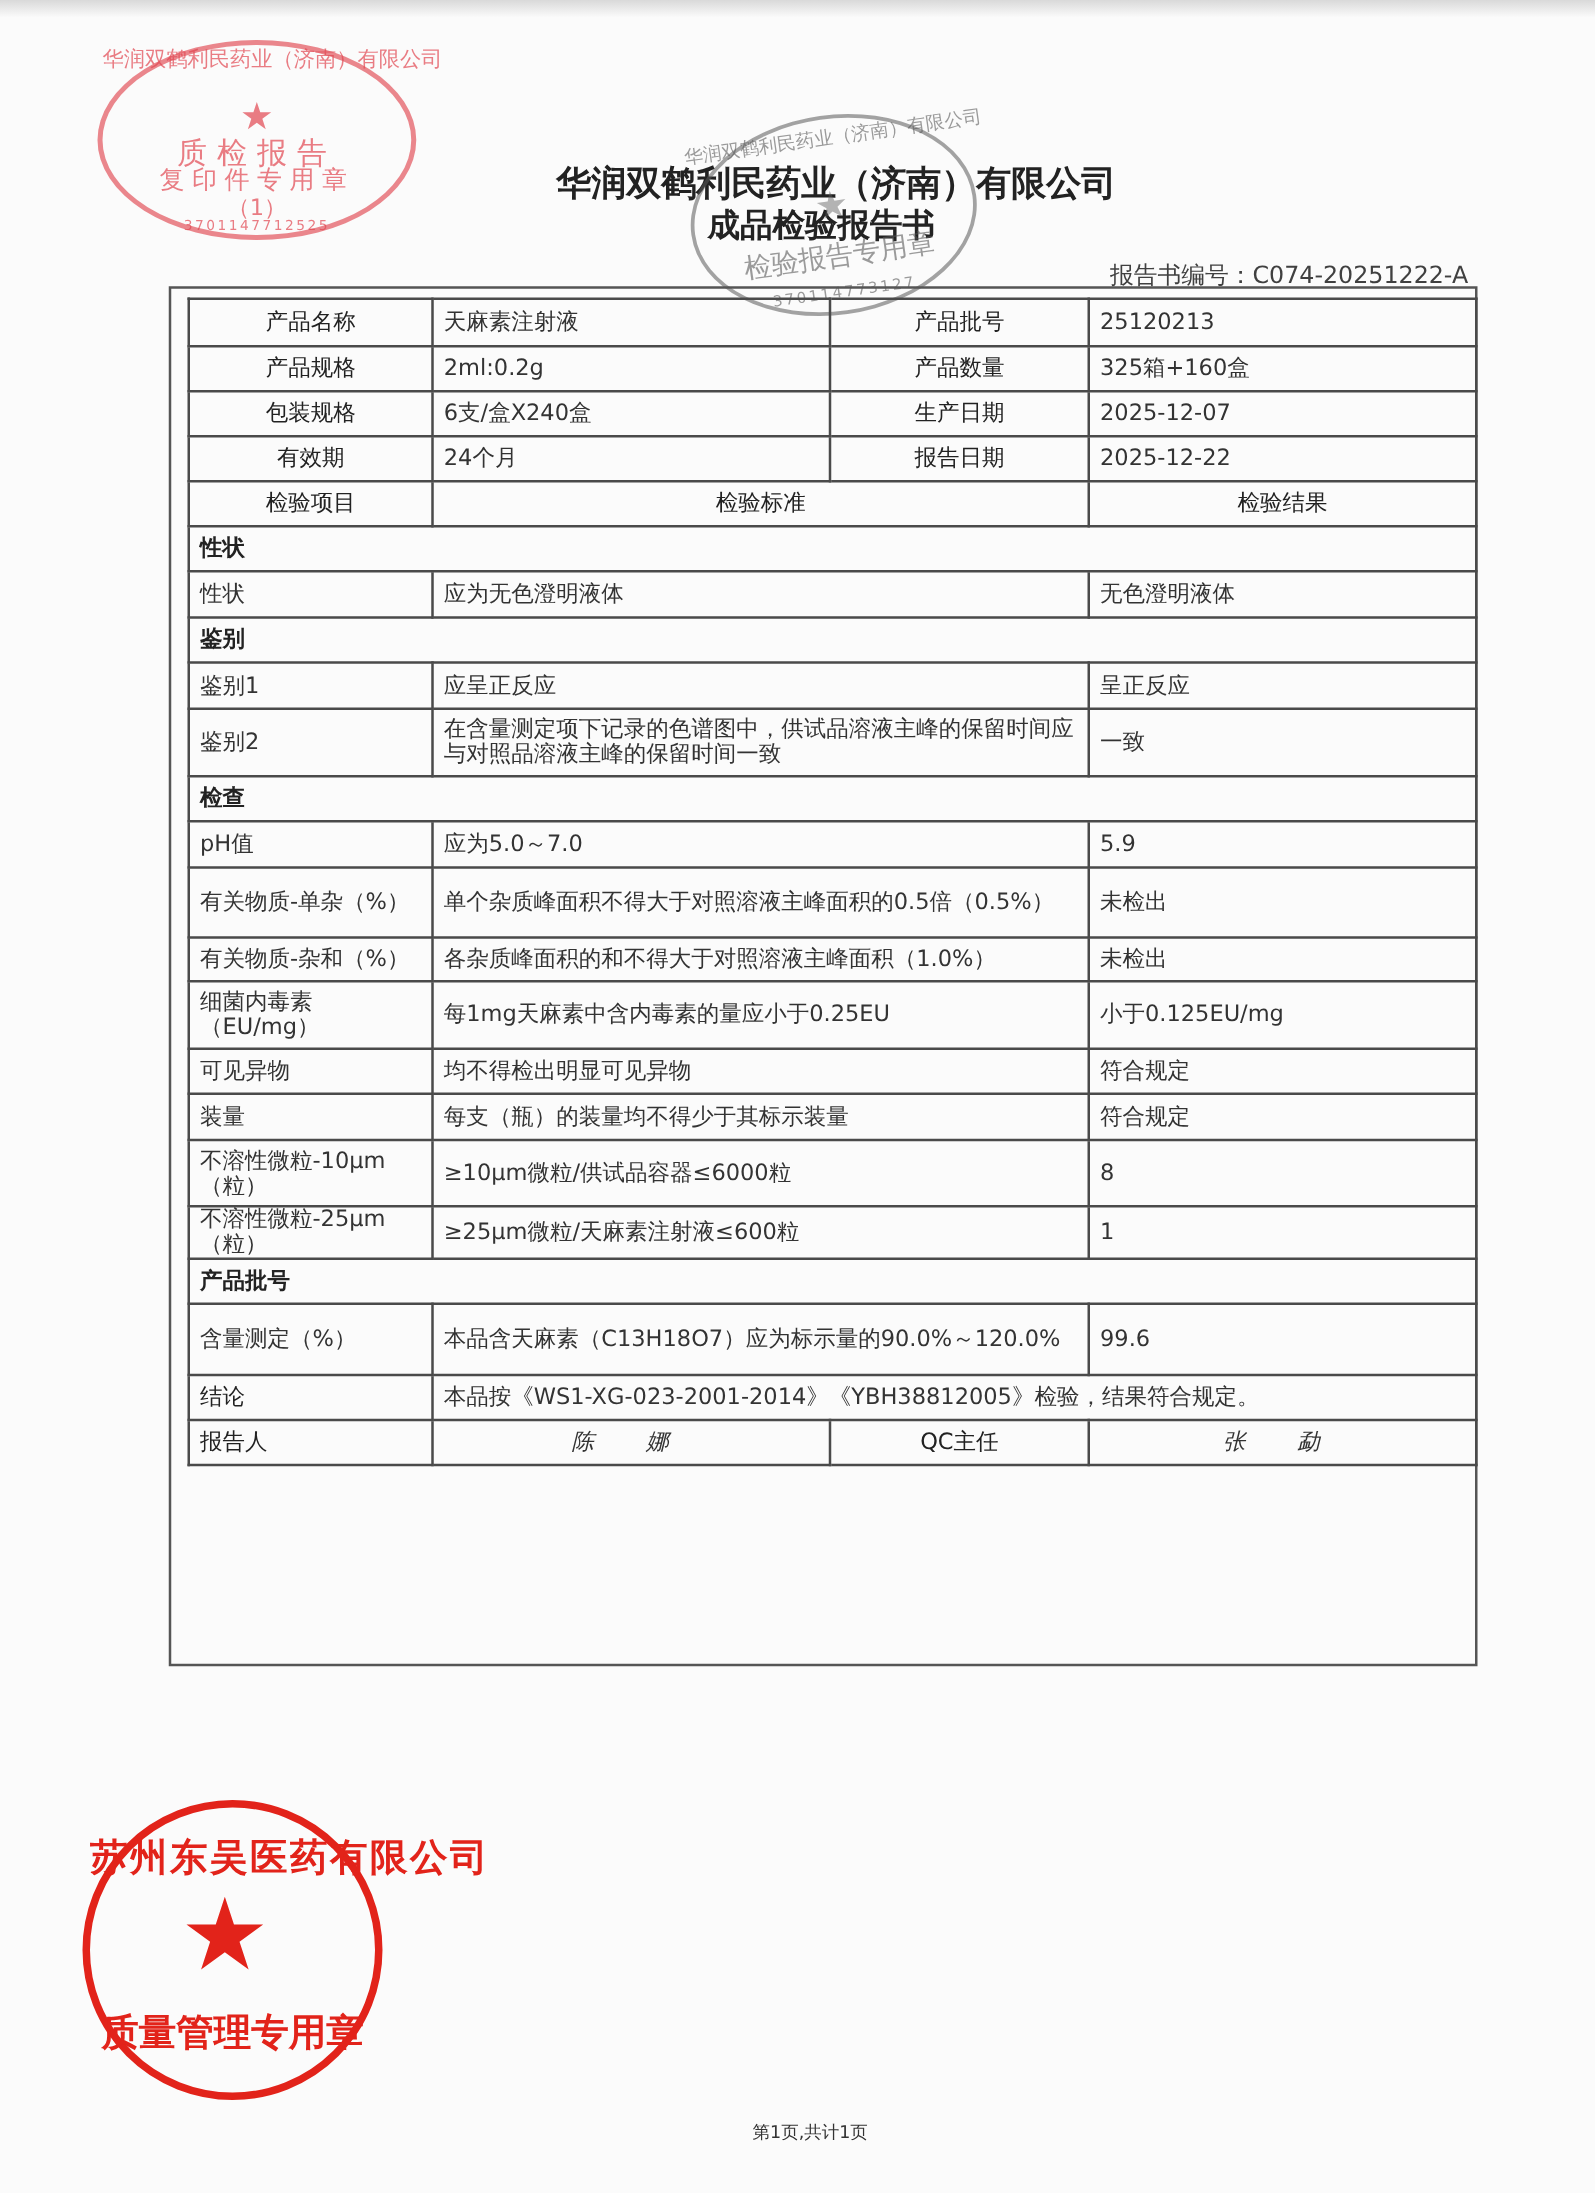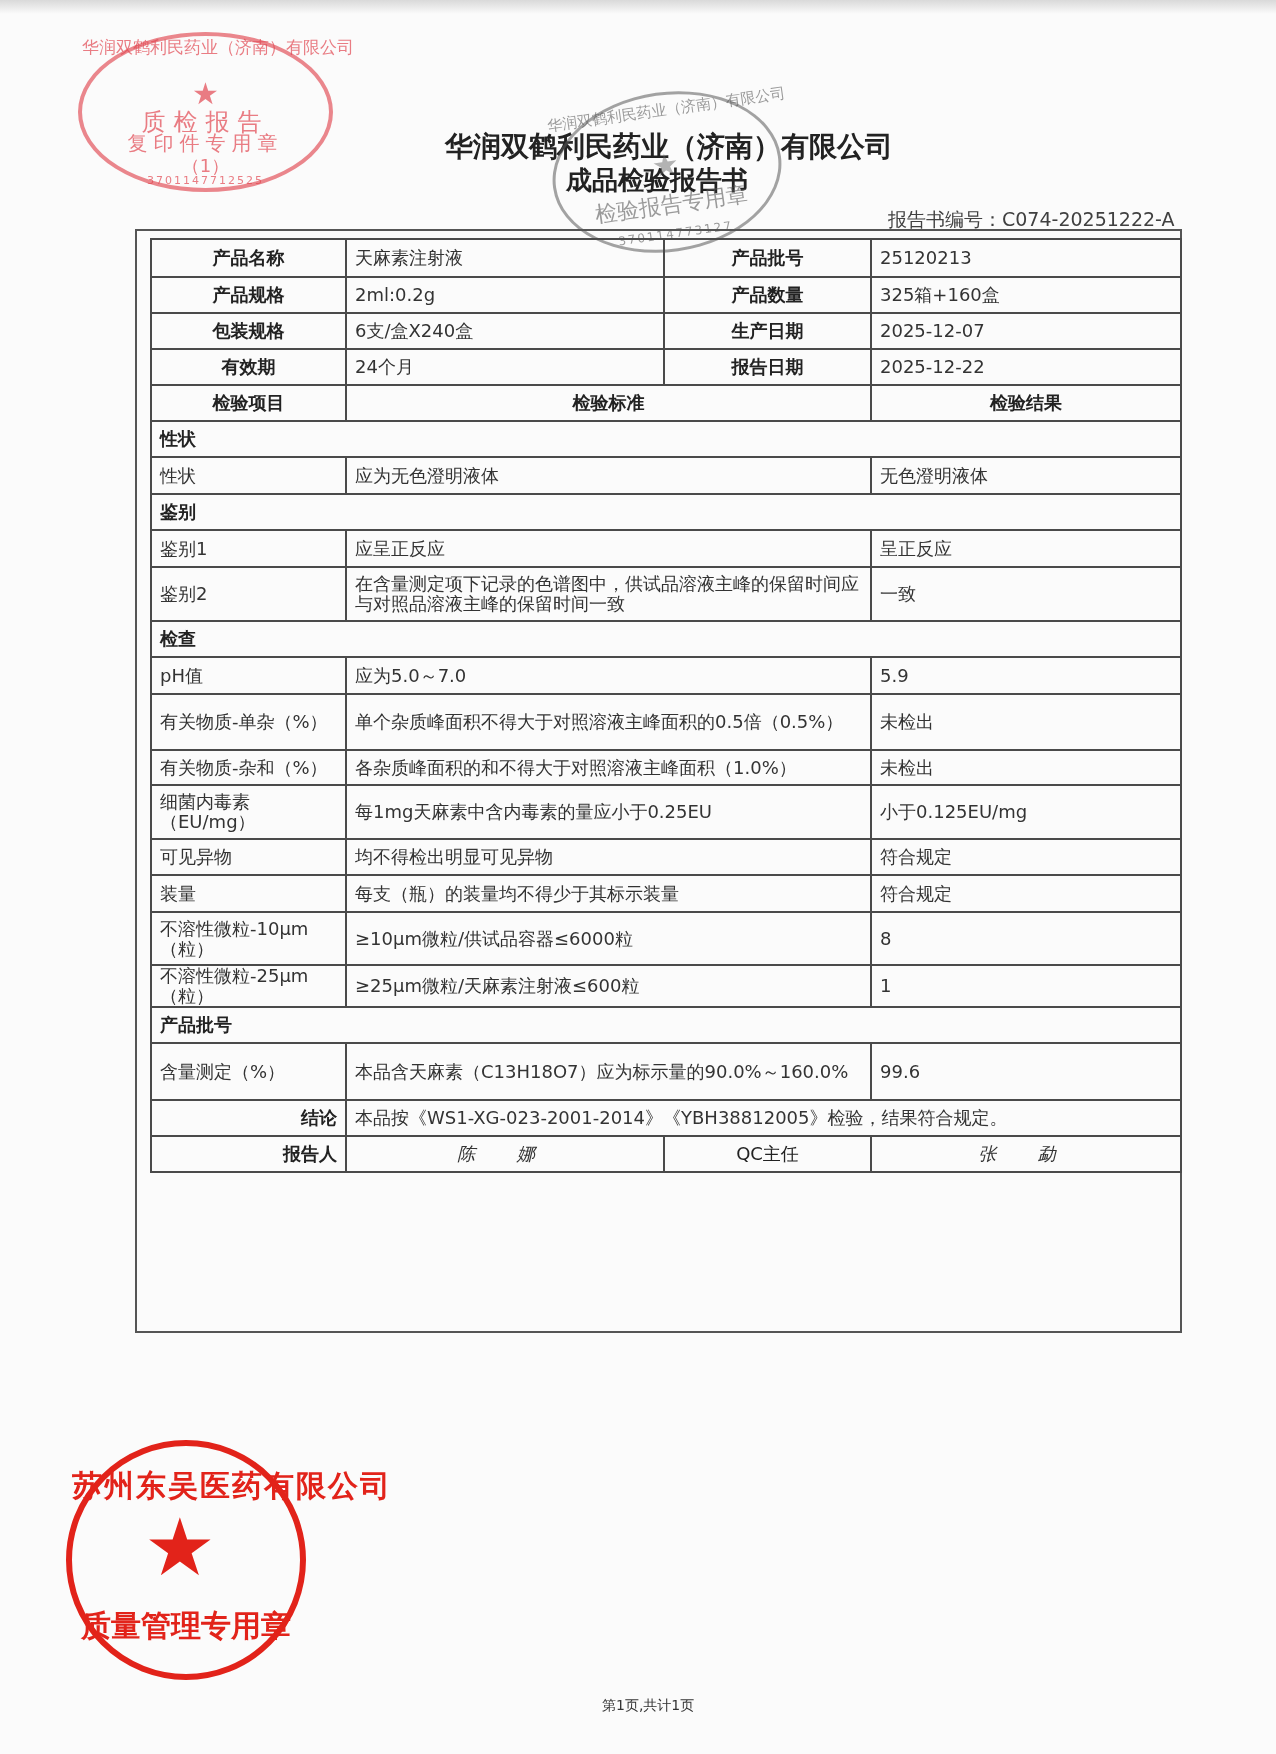--- a/index.html
+++ b/index.html
@@ -10,23 +10,23 @@
   .scan-edge { position:absolute; left:0; top:0; width:1276px; height:14px;
     background:linear-gradient(#d9d9d9,#fbfbfb); }
   .title1 { position:absolute; left:445px; top:128px; font-size:28px; font-weight:bold; color:#222; letter-spacing:0px; }
   .title2 { position:absolute; left:566px; top:163px; font-size:26px; font-weight:bold; color:#222; }
   .report-no { position:absolute; left:888px; top:207px; font-size:19px; color:#404040; }
 
   .tbl-outer { position:absolute; left:135px; top:229px; width:1047px; height:1104px;
     border:2px solid #555; box-sizing:border-box; }
   .tbl { position:absolute; left:150px; top:238px; width:1030px; border-collapse:collapse; table-layout:fixed; }
   .tbl td { border:2px solid #4a4a4a; padding:0 8px; font-size:18px; color:#333; vertical-align:middle; line-height:20px; }
-  .tbl td.c { text-align:center; font-weight:bold; color:#222; }
+  .tbl td.c { text-align:center; font-weight:normal; color:#222; }
   .tbl td.sec { font-weight:bold; color:#222; }
-  .tbl td.mid { text-align:right; font-weight:bold; color:#222; }
+  .tbl td.mid { text-align:left; font-weight:normal; color:#222; }
   .sig { font-family:"DejaVu Serif",serif; font-style:italic; font-size:30px; color:#333; letter-spacing:18px; }
 
   .stamp { position:absolute; border-radius:50%; box-sizing:border-box; }
   .stamp-red1 { left:78px; top:32px; width:255px; height:160px; border:4px solid rgba(225,70,80,0.65); }
   .stamp-gray { left:552px; top:92px; width:230px; height:160px; border:3px solid rgba(90,90,90,0.55); transform:rotate(-8deg); }
   .stamp-red2 { left:66px; top:1440px; width:240px; height:240px; border:6px solid #e2231a; }
   .stamp-text { position:absolute; text-align:center; white-space:nowrap; }
   .r1a { left:0; top:0; width:100%; font-size:17px; color:rgba(225,70,80,0.7); }
   .r1-star { position:absolute; left:110px; top:40px; font-size:30px; color:rgba(225,70,80,0.7); }
   .r1b { left:0; top:70px; width:100%; font-size:24px; color:rgba(225,70,80,0.7); letter-spacing:8px; }
@@ -176,21 +176,21 @@
       <td>不溶性微粒-25μm（粒）</td>
       <td colspan="2">≥25μm微粒/天麻素注射液≤600粒</td>
       <td>1</td>
     </tr>
 
     <tr style="height:36px">
       <td class="sec" colspan="4">产品批号</td>
     </tr>
     <tr style="height:57px">
       <td>含量测定（%）</td>
-      <td colspan="2">本品含天麻素（C13H18O7）应为标示量的90.0%～160.0%</td>
+      <td colspan="2">本品含天麻素（C13H18O7）应为标示量的90.0%～120.0%</td>
       <td>99.6</td>
     </tr>
 
     <tr style="height:36px">
       <td class="mid">结论</td>
       <td colspan="3">本品按《WS1-XG-023-2001-2014》《YBH38812005》检验，结果符合规定。</td>
     </tr>
     <tr style="height:36px">
       <td class="mid">报告人</td>
       <td class="sig" style="text-align:center">陈 娜</td>

